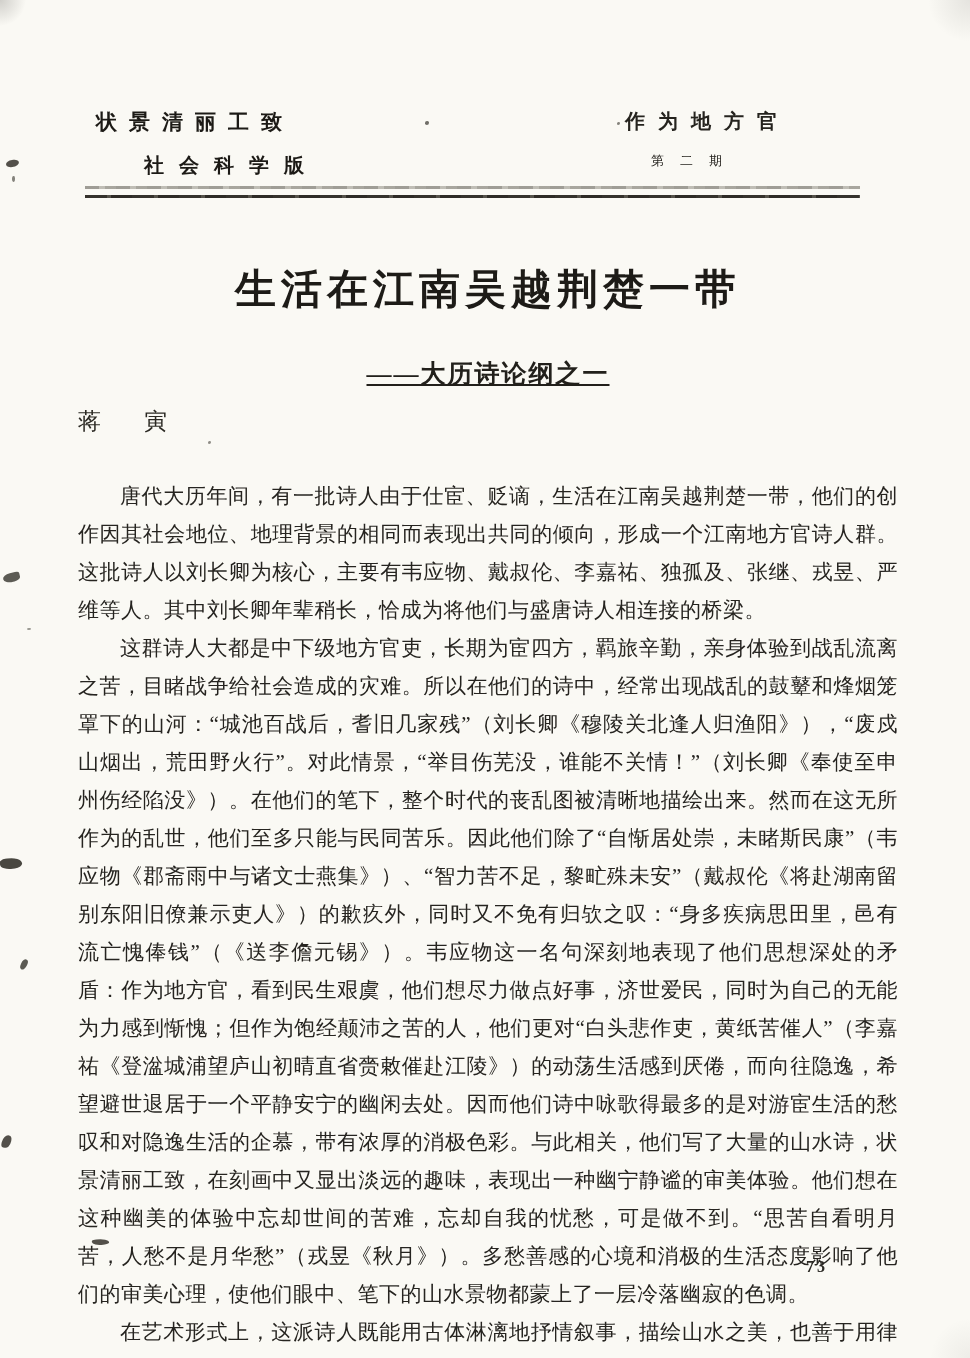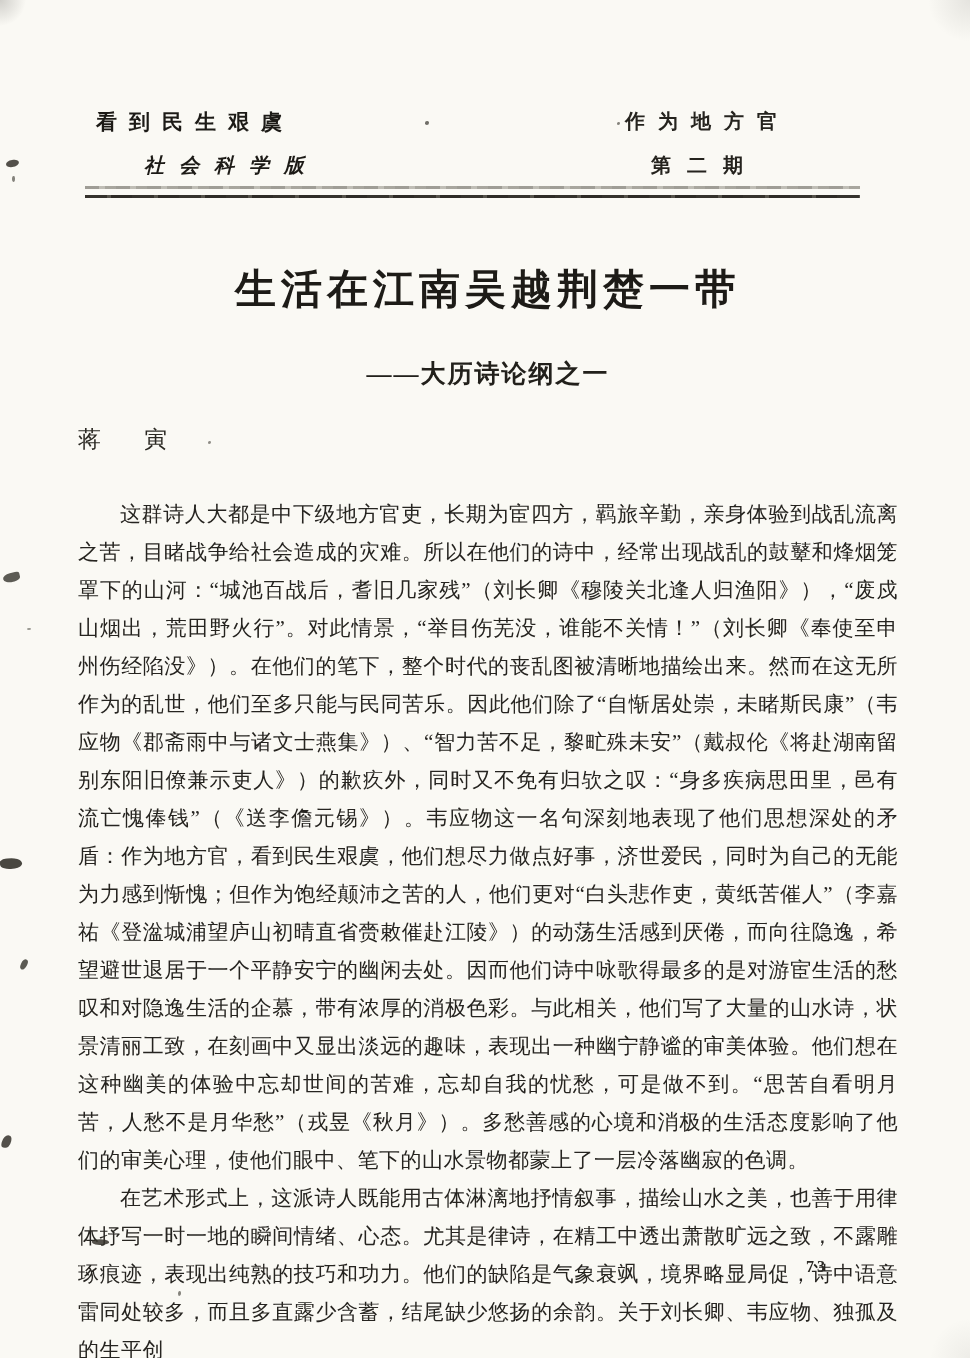--- a/index.html
+++ b/index.html
@@ -36,34 +36,33 @@
     white-space: nowrap;
   }
   .journal-edition {
     font-family: "Liberation Sans", "DejaVu Sans", sans-serif;
     font-weight: 800;
     font-size: 20px;
     letter-spacing: 15px;
     margin: 16px 0 0 48px;
     color: #1c1a16;
     white-space: nowrap;
-    font-style: italic;
   }
   .mast-right { text-align: left; margin-right: 100px; }
   .journal-year {
     font-size: 20px;
     letter-spacing: 13px;
     font-weight: 600;
     color: #25231e;
     white-space: nowrap;
   }
   .journal-issue {
-    font-size: 20px;
+    font-size: 13px;
     letter-spacing: 16px;
-    font-weight: 700;
+    font-weight: 400;
     margin: 17px 0 4px 26px;
     color: #25231e;
     white-space: nowrap;
   }
 
   
   .rule { position: absolute; left: 85px; width: 775px; }
   .rule-light {
     top: 186px; height: 3px;
     background: repeating-linear-gradient(90deg, #8f8d85 0 14px, #b5b3aa 14px 20px, #9a988f 20px 31px);
@@ -84,21 +83,22 @@
     color: #1d1b17;
     margin: 0 0 40px 0;
     white-space: nowrap;
   }
   .article-subtitle {
     text-align: center;
     font-size: 25px;
     font-weight: 800;
     letter-spacing: 2px;
     color: #22201b;
-    margin: 0 0 34px 0;
+    margin: 0 0 16px 0;
+    text-decoration: underline;
   }
   .article-author {
     font-size: 23px;
     font-weight: 500;
     letter-spacing: 10px;
     color: #2a2822;
     margin: 0 0 40px 0;
   }
   .body-para {
     font-size: 21px;
@@ -138,36 +138,37 @@
   .s4 { left: 178px; top: 1291px; width: 3px; height: 5px; opacity: .6; }
   .s5 { left: 27px; top: 628px; width: 4px; height: 2px; opacity: .5; }
 </style>
 </head>
 <body>
 
 <div class="page">
 
   <header class="masthead">
     <div class="mast-left">
-      <div class="journal-name">看到民生艰虞</div>
+      <div class="journal-name">状景清丽工致</div>
       <div class="journal-edition">社会科学版</div>
     </div>
     <div class="mast-right">
       <div class="journal-year">作为地方官</div>
       <div class="journal-issue">第二期</div>
     </div>
   </header>
 
   <div class="rule rule-light"></div>
   <div class="rule rule-dark"></div>
 
   <main class="article">
     <h1 class="article-title">生活在江南吴越荆楚一带</h1>
     <h2 class="article-subtitle">——大历诗论纲之一</h2>
     <div class="article-author">蒋　寅</div>
+    <p class="body-para">唐代大历年间，有一批诗人由于仕宦、贬谪，生活在江南吴越荆楚一带，他们的创作因其社会地位、地理背景的相同而表现出共同的倾向，形成一个江南地方官诗人群。这批诗人以刘长卿为核心，主要有韦应物、戴叔伦、李嘉祐、独孤及、张继、戎昱、严维等人。其中刘长卿年辈稍长，恰成为将他们与盛唐诗人相连接的桥梁。</p>
     <p class="body-para">这群诗人大都是中下级地方官吏，长期为宦四方，羁旅辛勤，亲身体验到战乱流离之苦，目睹战争给社会造成的灾难。所以在他们的诗中，经常出现战乱的鼓鼙和烽烟笼罩下的山河：“城池百战后，耆旧几家残”（刘长卿《穆陵关北逢人归渔阳》），“废戍山烟出，荒田野火行”。对此情景，“举目伤芜没，谁能不关情！”（刘长卿《奉使至申州伤经陷没》）。在他们的笔下，整个时代的丧乱图被清晰地描绘出来。然而在这无所作为的乱世，他们至多只能与民同苦乐。因此他们除了“自惭居处崇，未睹斯民康”（韦应物《郡斋雨中与诸文士燕集》）、“智力苦不足，黎甿殊未安”（戴叔伦《将赴湖南留别东阳旧僚兼示吏人》）的歉疚外，同时又不免有归欤之叹：“身多疾病思田里，邑有流亡愧俸钱”（《送李儋元锡》）。韦应物这一名句深刻地表现了他们思想深处的矛盾：作为地方官，看到民生艰虞，他们想尽力做点好事，济世爱民，同时为自己的无能为力感到惭愧；但作为饱经颠沛之苦的人，他们更对“白头悲作吏，黄纸苦催人”（李嘉祐《登湓城浦望庐山初晴直省赍敕催赴江陵》）的动荡生活感到厌倦，而向往隐逸，希望避世退居于一个平静安宁的幽闲去处。因而他们诗中咏歌得最多的是对游宦生活的愁叹和对隐逸生活的企慕，带有浓厚的消极色彩。与此相关，他们写了大量的山水诗，状景清丽工致，在刻画中又显出淡远的趣味，表现出一种幽宁静谧的审美体验。他们想在这种幽美的体验中忘却世间的苦难，忘却自我的忧愁，可是做不到。“思苦自看明月苦，人愁不是月华愁”（戎昱《秋月》）。多愁善感的心境和消极的生活态度影响了他们的审美心理，使他们眼中、笔下的山水景物都蒙上了一层冷落幽寂的色调。</p>
     <p class="body-para">在艺术形式上，这派诗人既能用古体淋漓地抒情叙事，描绘山水之美，也善于用律体抒写一时一地的瞬间情绪、心态。尤其是律诗，在精工中透出萧散旷远之致，不露雕琢痕迹，表现出纯熟的技巧和功力。他们的缺陷是气象衰飒，境界略显局促，诗中语意雷同处较多，而且多直露少含蓄，结尾缺少悠扬的余韵。关于刘长卿、韦应物、独孤及的生平创</p>
   </main>
 
   <div class="page-number">73</div>
 
   <div class="scan-mark m1"></div>
   <div class="scan-mark m1b"></div>
   <div class="scan-mark m2"></div>
   <div class="scan-mark m3"></div>

